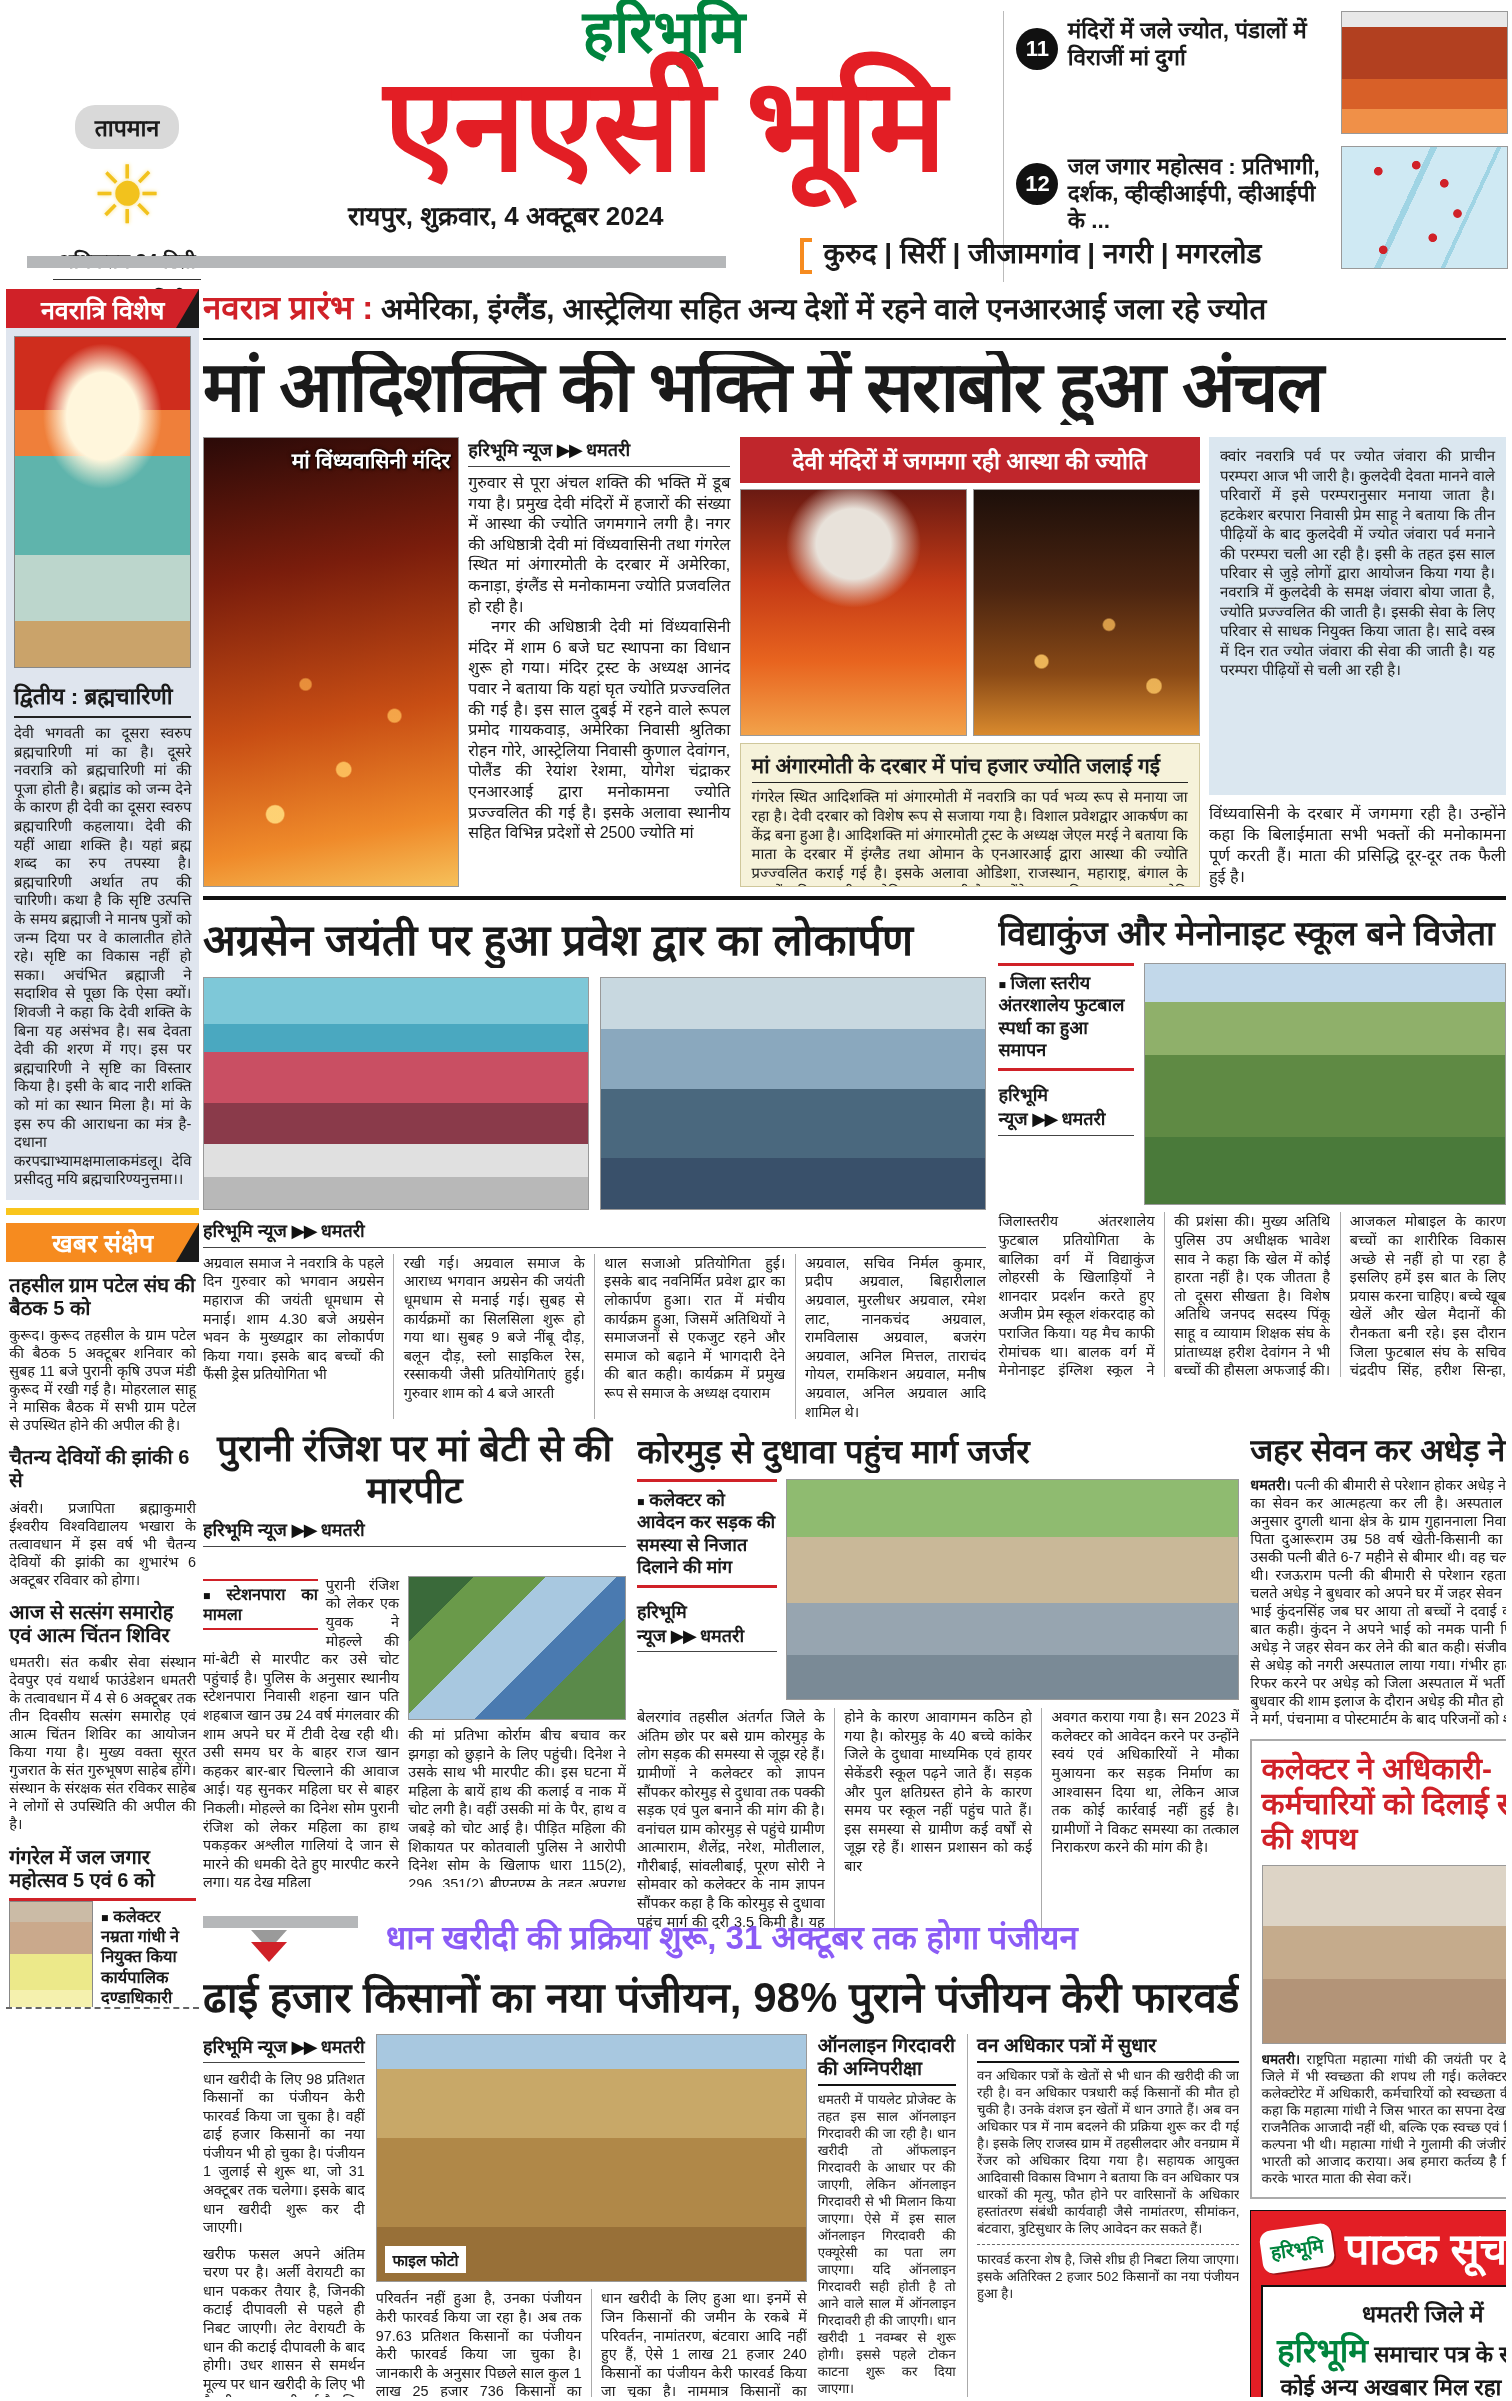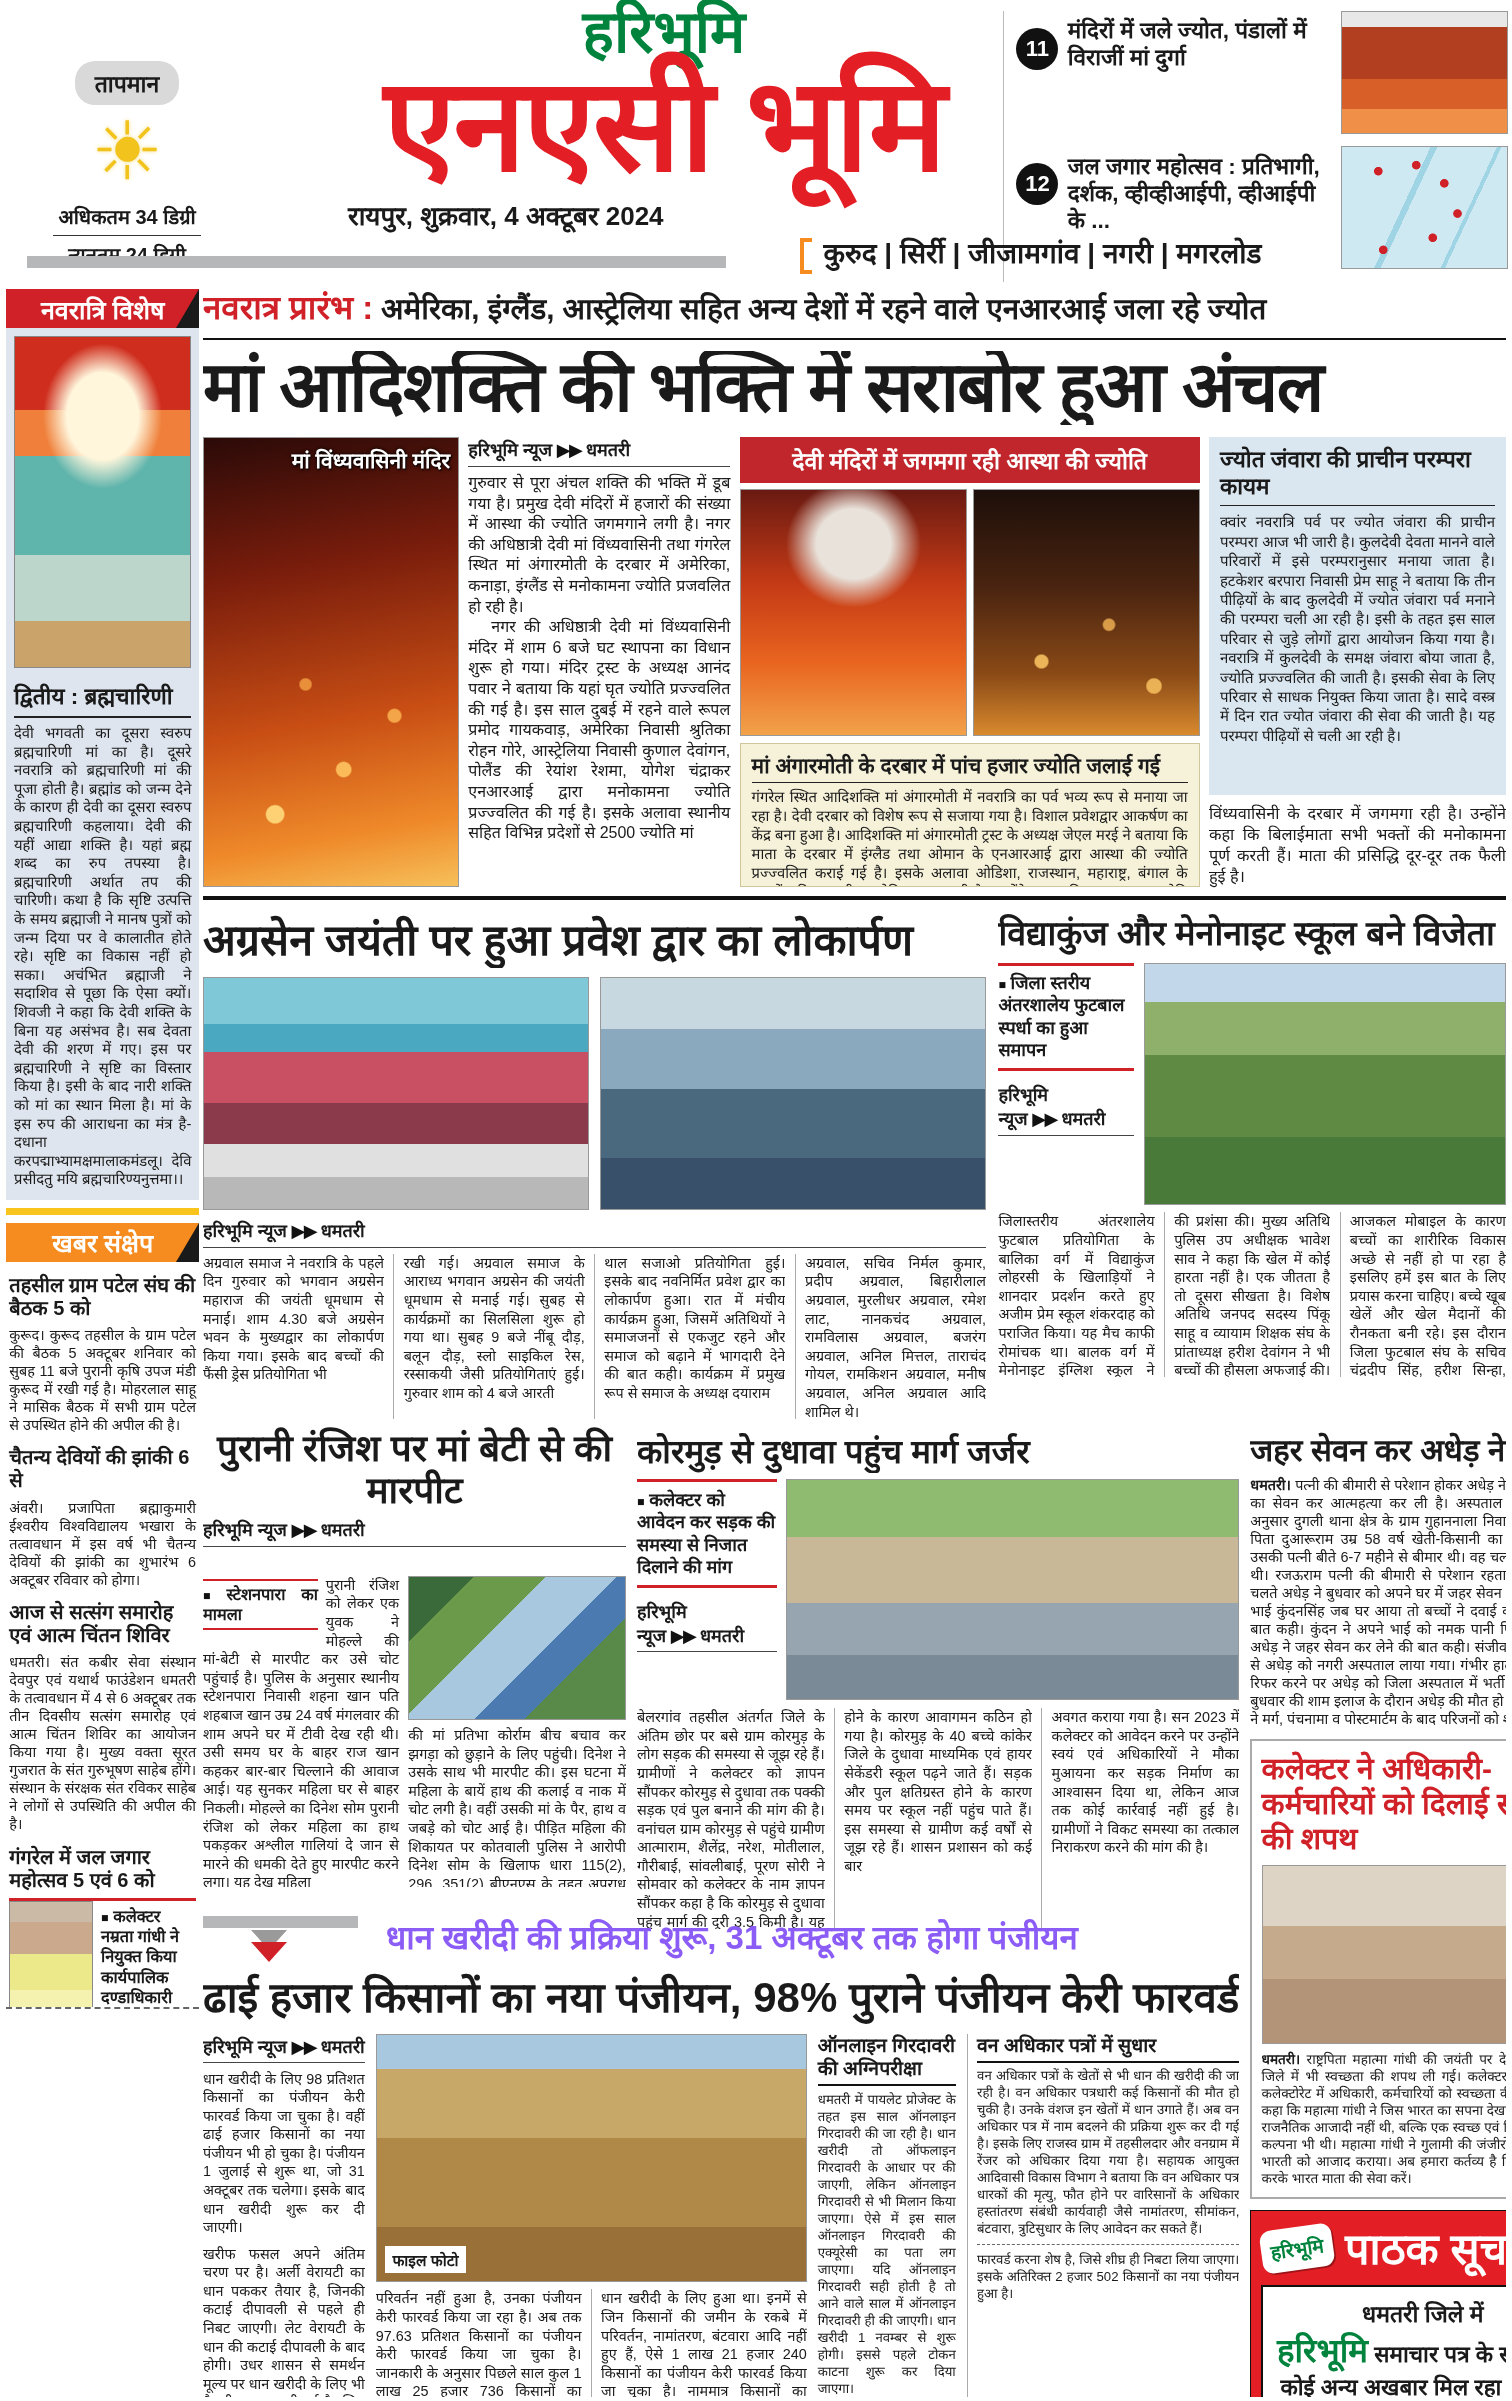--- a/index.html
+++ b/index.html
@@ -4,21 +4,21 @@
 <style>
   * { margin:0; padding:0; box-sizing:border-box; }
   html,body { background:#888; }
   .page {
     position:relative; width:1512px; height:2401px; background:#ffffff;
     font-family:"Liberation Sans","DejaVu Sans",sans-serif; color:#1a1a1a;
     overflow:hidden; margin:0 auto;
   }
   
   .weather { position:absolute; left:53px; top:61px; width:148px; text-align:center; }
-  .weather-pill { display:inline-block; background:#d9d9d9; border-radius:20px; font-size:23px; font-weight:bold; padding:6.2px 20px; }
+  .weather-pill { display:inline-block; background:#d9d9d9; border-radius:20px; font-size:23px; font-weight:bold; padding:6.2px 20px;margin-top:44px; }
   .sun { font-size:81px; color:#f2c21d; line-height:1.15; text-shadow:0 0 4.7px #f8e08a; }
   .wline { font-size:20px; font-weight:bold; padding:4.7px 0; }
   .wline.first { border-bottom:1.6px solid #333; }
   .mast { position:absolute; left:334px; top:3.1px; width:660px; text-align:center; }
   .brand-top { color:#00843d; font-size:59px; font-weight:800; line-height:1; }
   .brand-main { color:#e31e25; font-size:130px; font-weight:800; line-height:0.98; letter-spacing:-2.3px; white-space:nowrap; }
   .dateline { font-size:26px; font-weight:bold; text-align:left; margin:7.8px 0 0 14px; }
   .teasers { position:absolute; left:1003px; top:11px; width:505px; border-left:1.6px solid #bbb; padding-left:12.4px; }
   .teaser { display:flex; gap:9.3px; align-items:flex-start; margin-bottom:12.4px; }
   .tz-num { flex:0 0 42px; height:42px; border-radius:50%; background:#111; color:#fff; font-size:22px; font-weight:bold; display:flex; align-items:center; justify-content:center; margin-top:17px; }
@@ -267,21 +267,20 @@
           <div class="ph ph-deity"></div>
           <div class="ph ph-diyas2"></div>
         </div>
         <div class="caption-box">
           <h4>मां अंगारमोती के दरबार में पांच हजार ज्योति जलाई गई</h4>
           <p>गंगरेल स्थित आदिशक्ति मां अंगारमोती में नवरात्रि का पर्व भव्य रूप से मनाया जा रहा है। देवी दरबार को विशेष रूप से सजाया गया है। विशाल प्रवेशद्वार आकर्षण का केंद्र बना हुआ है। आदिशक्ति मां अंगारमोती ट्रस्ट के अध्यक्ष जेएल मरई ने बताया कि माता के दरबार में इंग्लैड तथा ओमान के एनआरआई द्वारा आस्था की ज्योति प्रज्ज्वलित कराई गई है। इसके अलावा ओडिशा, राजस्थान, महाराष्ट्र, बंगाल के भक्तों सहित स्थानीय ज्योति जगमगा रही है। उन्होंने बताया कि कुल 4920 ज्योति जलाई गई है जिसमें तेल की 4137 तथा घी की 784 ज्योति शामिल है।</p>
         </div>
       </div>
       <div class="lead-right">
         <div class="bluebox">
-          <h4>ज्योत जंवारा की प्राचीन परम्परा कायम</h4>
           <p>क्वांर नवरात्रि पर्व पर ज्योत जंवारा की प्राचीन परम्परा आज भी जारी है। कुलदेवी देवता मानने वाले परिवारों में इसे परम्परानुसार मनाया जाता है। हटकेशर बरपारा निवासी प्रेम साहू ने बताया कि तीन पीढ़ियों के बाद कुलदेवी में ज्योत जंवारा पर्व मनाने की परम्परा चली आ रही है। इसी के तहत इस साल परिवार से जुड़े लोगों द्वारा आयोजन किया गया है। नवरात्रि में कुलदेवी के समक्ष जंवारा बोया जाता है, ज्योति प्रज्ज्वलित की जाती है। इसकी सेवा के लिए परिवार से साधक नियुक्त किया जाता है। सादे वस्त्र में दिन रात ज्योत जंवारा की सेवा की जाती है। यह परम्परा पीढ़ियों से चली आ रही है।</p>
         </div>
         <p class="tail">विंध्यवासिनी के दरबार में जगमगा रही है। उन्होंने कहा कि बिलाईमाता सभी भक्तों की मनोकामना पूर्ण करती हैं। माता की प्रसिद्धि दूर-दूर तक फैली हुई है।</p>
       </div>
     </div>
 
     <div class="blackrule"></div>
 
     <div class="band2">
       <section class="agrasen">

